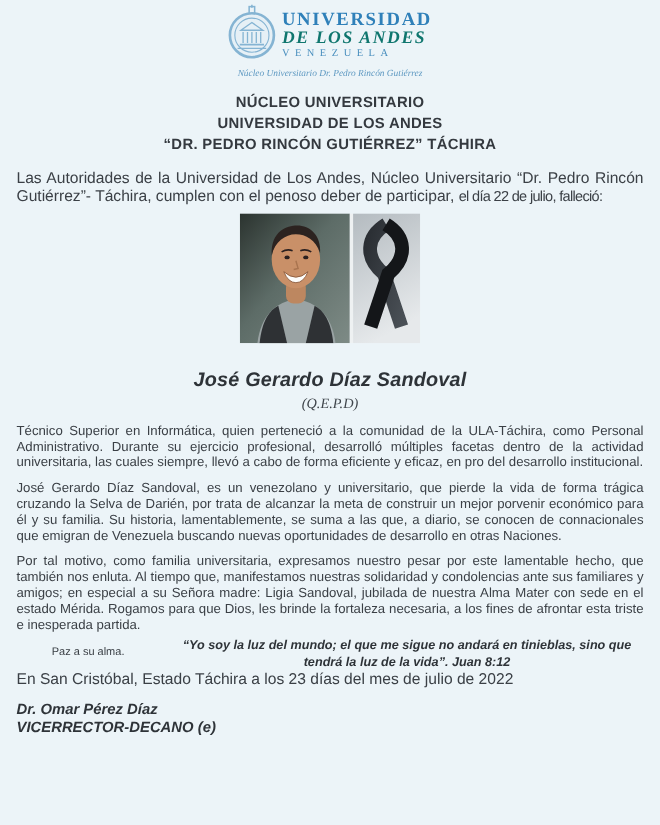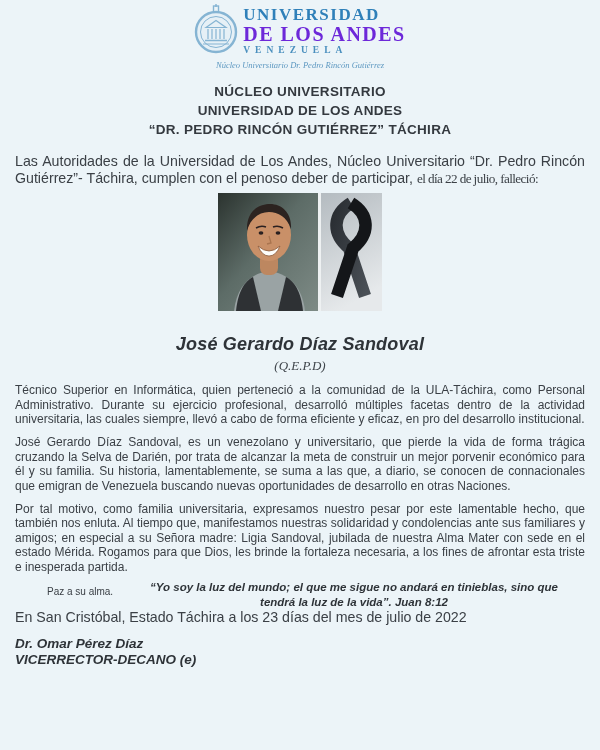--- a/index.html
+++ b/index.html
@@ -10,45 +10,45 @@
     color:#3b4046;
     overflow:hidden;
   }
   .doc { padding:0 15px; position:relative; height:618px; box-sizing:border-box; }
 
   
   .logo-block { display:flex; flex-direction:column; align-items:center; padding-top:4px; }
   .logo-row { display:flex; align-items:center; gap:5px; }
   .logo-name { text-align:left; line-height:1; }
   .uni-line1 { font-family:"Liberation Serif", serif; font-weight:bold; font-size:17px; color:#2f80b9; letter-spacing:1.5px; }
-  .uni-line2 { font-family:"Liberation Serif", serif; font-weight:bold; font-size:20px; color:#6d28d9; letter-spacing:1.5px; margin-top:1px; }
-  .uni-country { font-family:"Liberation Serif", serif; font-weight:bold; font-size:9.5px; color:#4a8fbe; letter-spacing:5px; margin-top:2px; }
+  .uni-line2 { font-family:"Liberation Serif", serif; font-weight:bold; font-size:16px; color:#0f766e; letter-spacing:1.5px; margin-top:1px;font-style:italic; }
+  .uni-country { font-family:"Liberation Serif", serif; font-weight:normal; font-size:9.5px; color:#4a8fbe; letter-spacing:5px; margin-top:2px; }
   .logo-sub { font-family:"Liberation Serif", serif; font-style:italic; font-size:8.5px; color:#5d98c1; margin-top:2px; }
 
   
   .title { text-align:center; font-weight:bold; font-size:13.5px; line-height:1.4; margin-top:13px; color:#34393f; letter-spacing:0.3px; }
 
   
   .intro { font-size:14.2px; line-height:1.22; text-align:justify; margin-top:13px; }
-  .intro .date-part { font-size:13.2px; letter-spacing:-0.6px;font-family:Liberation Serif, serif; }
+  .intro .date-part { font-size:13.2px; letter-spacing:-0.6px; }
   p.body { font-size:12px; line-height:1.2; text-align:justify; margin:9px 0 0 0; }
 
   
   .photo-wrap { display:flex; justify-content:center; margin-top:6px; }
   .photo-frame { width:164px; height:118px; line-height:0; }
 
   
   .name { text-align:center; font-weight:bold; font-style:italic; font-size:18px; margin-top:23px; color:#2e3338; letter-spacing:0.2px; }
   .qepd { text-align:center; font-family:"Liberation Serif", serif; font-style:italic; font-size:13px; margin-top:3px; color:#3f454b; }
 
   .peace { font-size:10px; margin-top:12px;margin-left:32px; }
   .dateline { font-size:14.2px; margin-top:12px; }
   .signature { margin-top:11px; font-weight:bold; font-style:italic; font-size:13.5px; line-height:1.2; color:#2e3338; }
 
-  .quote { position:absolute; right:26px; bottom:8px; width:440px; text-align:center;
+  .quote { position:absolute; right:10px; bottom:8px; width:440px; text-align:center;
            font-weight:bold; font-style:italic; font-size:11.5px; line-height:1.3; color:#2e3338; }
 </style>
 </head>
 <body>
 
 <div class="doc">
 
   <div class="logo-block">
     <div class="logo-row">
       <span>

